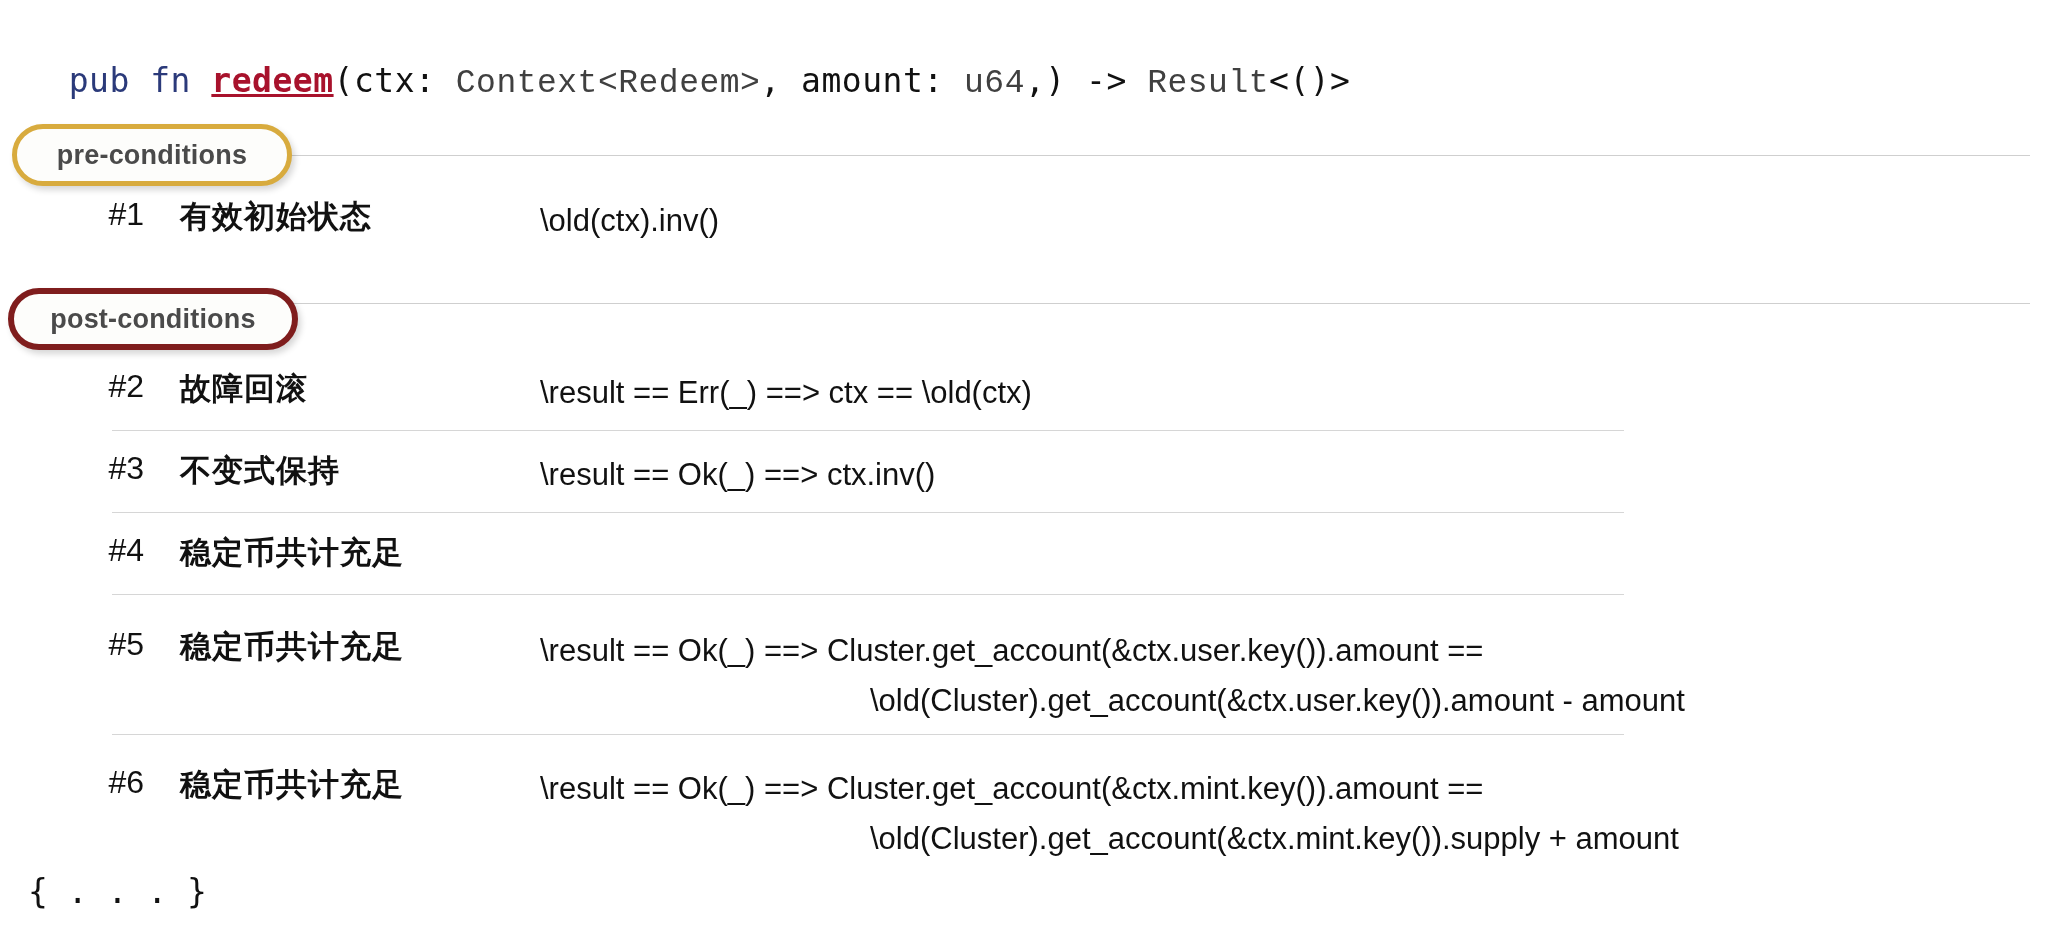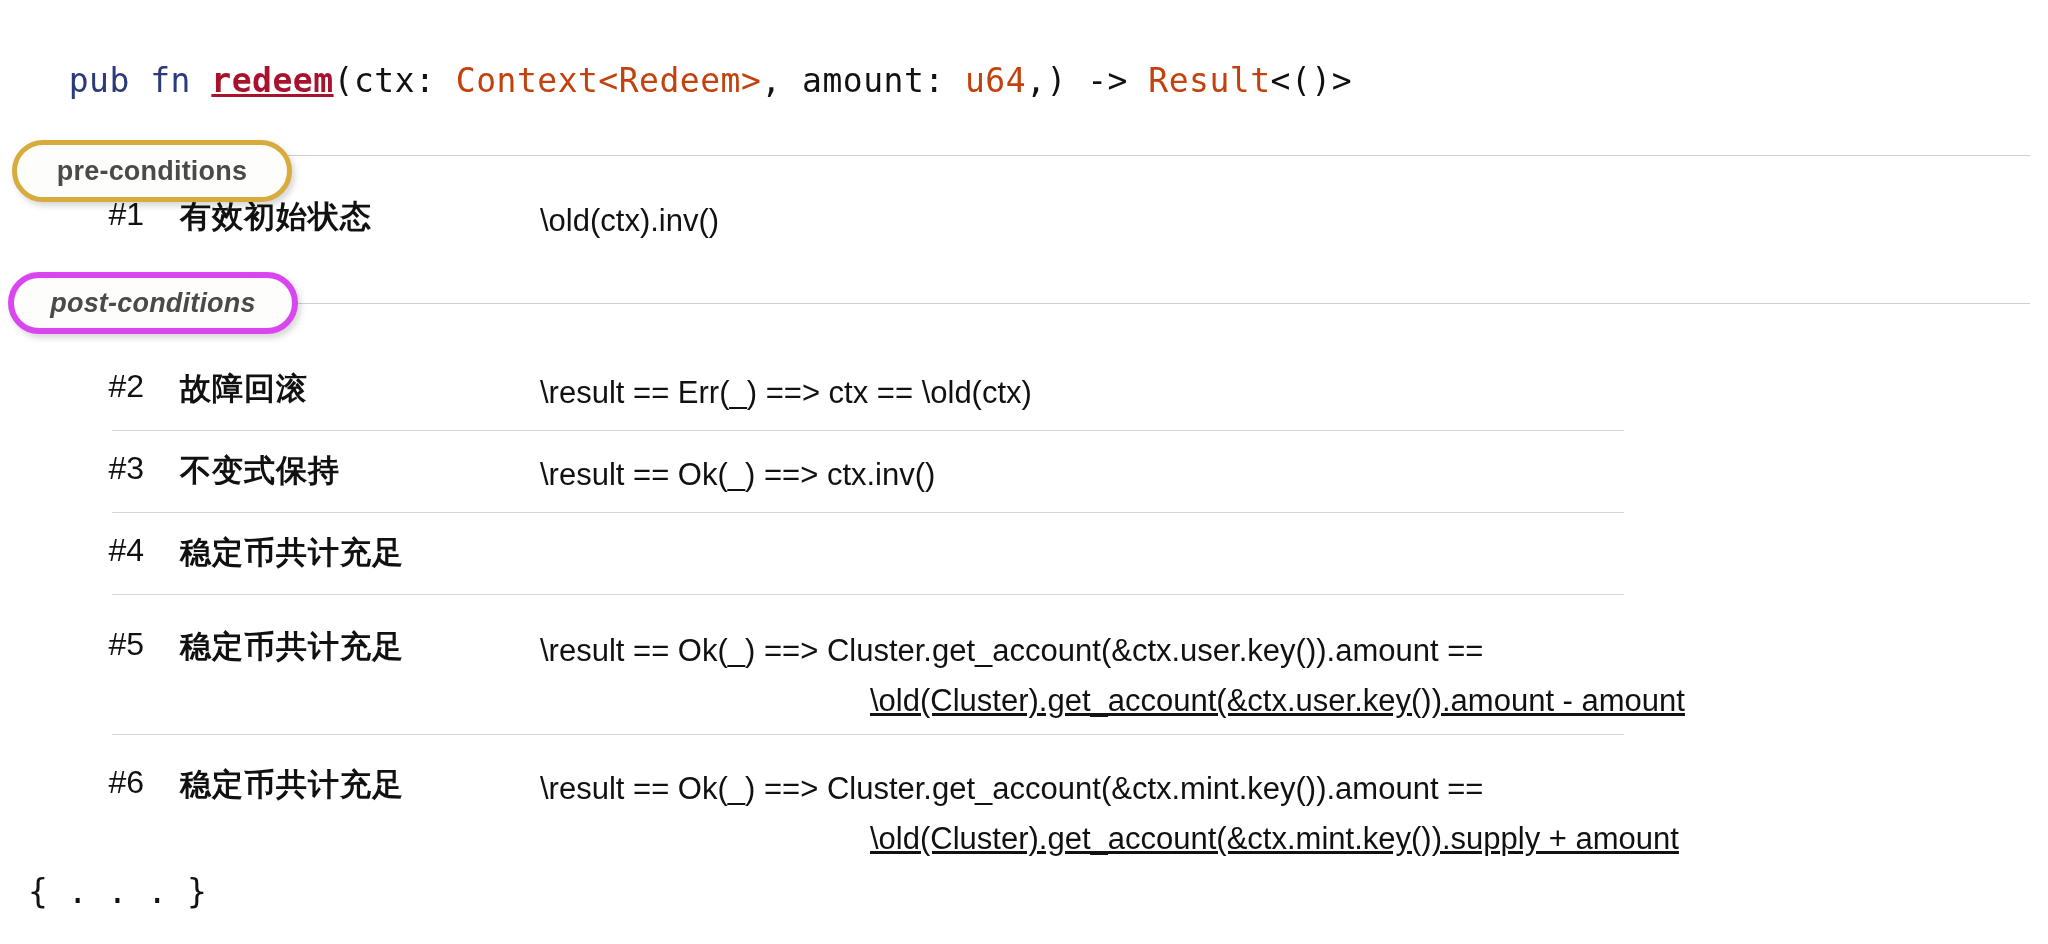--- a/index.html
+++ b/index.html
@@ -23,54 +23,53 @@
     top: 12px;
     font-family: "DejaVu Sans Mono", "Liberation Mono", monospace;
     font-size: 33px;
     letter-spacing: 0.5px;
     white-space: pre;
     line-height: 46px;
   }
   .kw      { color: #2b3a7a; }
   .fnname  { color: #a8122c; font-weight: bold; text-decoration: underline; }
   .punc    { color: #111111; }
-  .type    { color: #c2410c; }
+  .type    { color: #404040; font-family: Liberation Mono, monospace; }
   .plain   { color: #111111; }
 
   
   .badge {
     position: absolute;
     background: #fdfdfb;
     border-radius: 999px;
     font-size: 27px;
     font-weight: bold;
     color: #4a4a4a;
     letter-spacing: 0.2px;
     display: flex;
     align-items: center;
     justify-content: center;
     box-sizing: border-box;
     z-index: 5;
   }
   .badge-pre {
     left: 12px;
-    top: 140px;
+    top: 124px;
     width: 280px;
     height: 62px;
     border: 5px solid #d8ab3e;
     box-shadow: 3px 4px 6px rgba(0,0,0,0.16);
   }
   .badge-post {
     left: 8px;
-    top: 272px;
+    top: 288px;
     width: 290px;
     height: 62px;
-    border: 6px solid #d946ef;
+    border: 6px solid #7f1d1d;
     box-shadow: 3px 4px 6px rgba(0,0,0,0.16);
-    font-style: italic;
   }
 
   
   .rule {
     position: absolute;
     height: 1px;
     background: #cfcfcf;
   }
   .rule-pre  { left: 240px; top: 155px; width: 1790px; }
   .rule-post { left: 250px; top: 303px; width: 1780px; }
@@ -109,21 +108,20 @@
   .spec-row .formula {
     flex: 1 1 auto;
     font-size: 31px;
     color: #111;
     white-space: pre-wrap;
     line-height: 50px;
   }
   .formula .cont {
     display: block;
     padding-left: 330px;
-    text-decoration: underline;
   }
 
   
   .row-1 { position: absolute; left: 0; top: 0;   width: 2048px; }
   .row-2 { position: absolute; left: 0; top: 172px; width: 2048px; }
   .row-3 { position: absolute; left: 0; top: 254px; width: 2048px; }
   .row-4 { position: absolute; left: 0; top: 336px; width: 2048px; }
   .row-5 { position: absolute; left: 0; top: 430px; width: 2048px; }
   .row-6 { position: absolute; left: 0; top: 568px; width: 2048px; }
 

